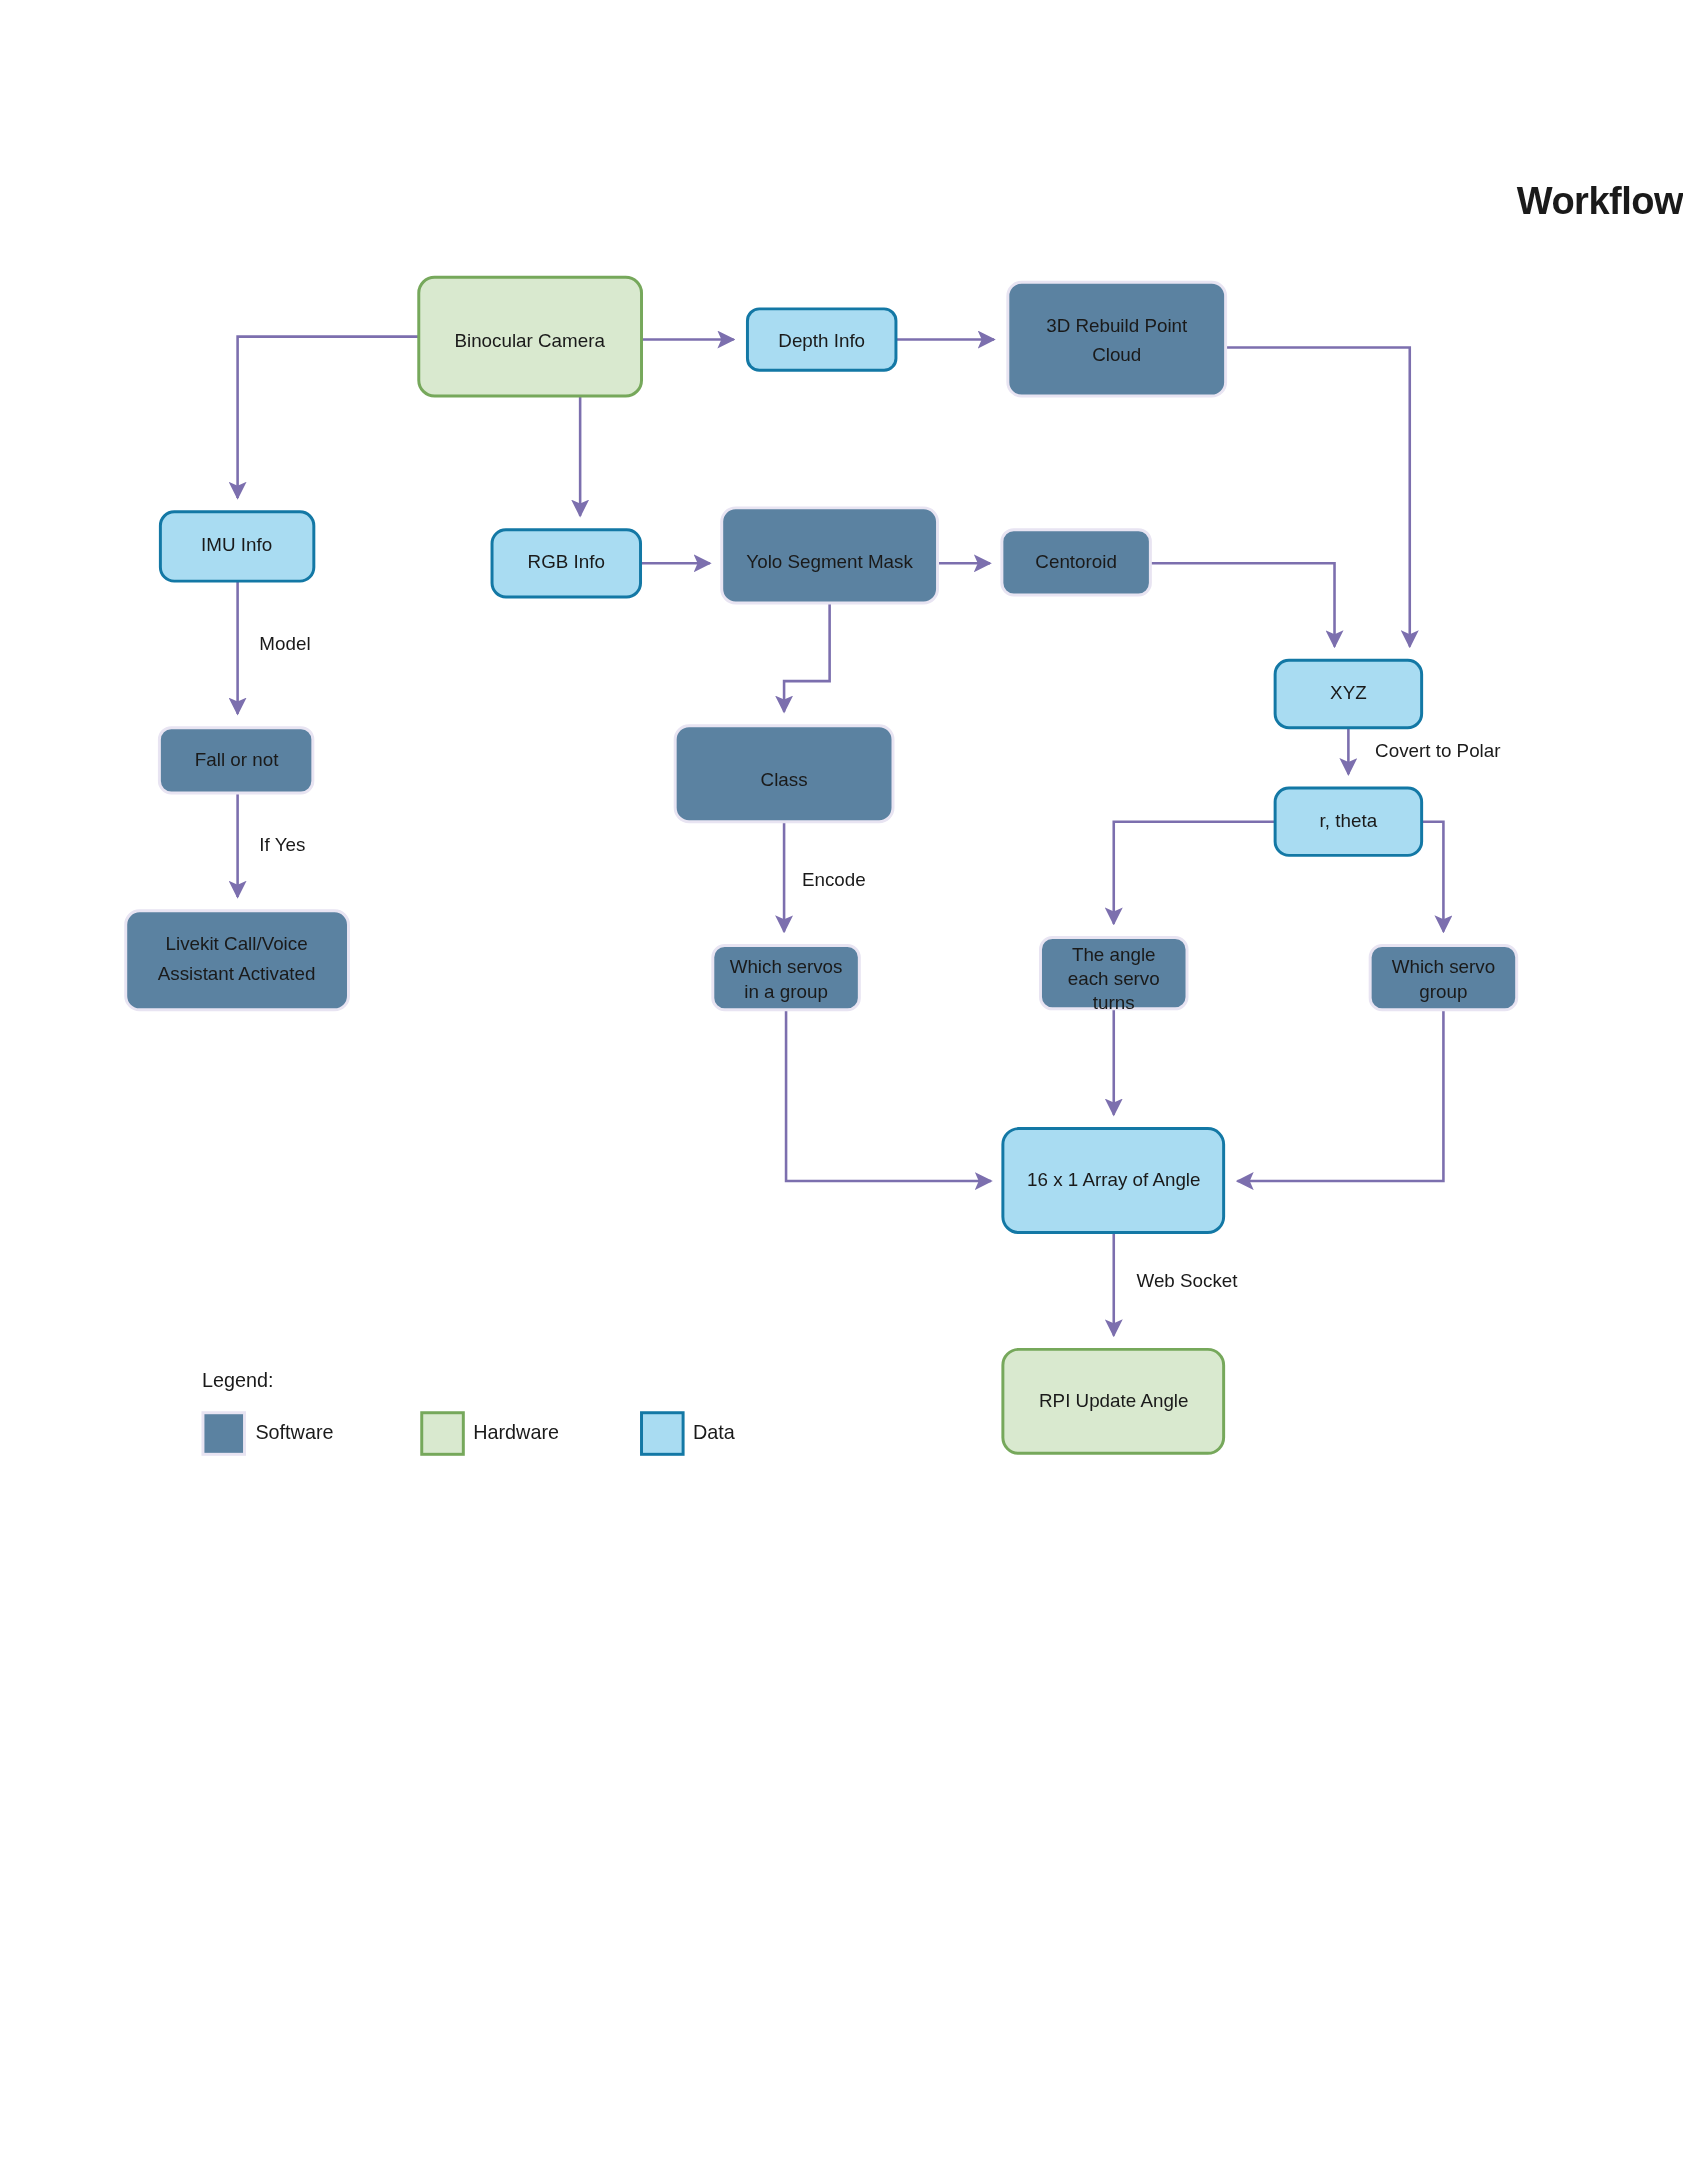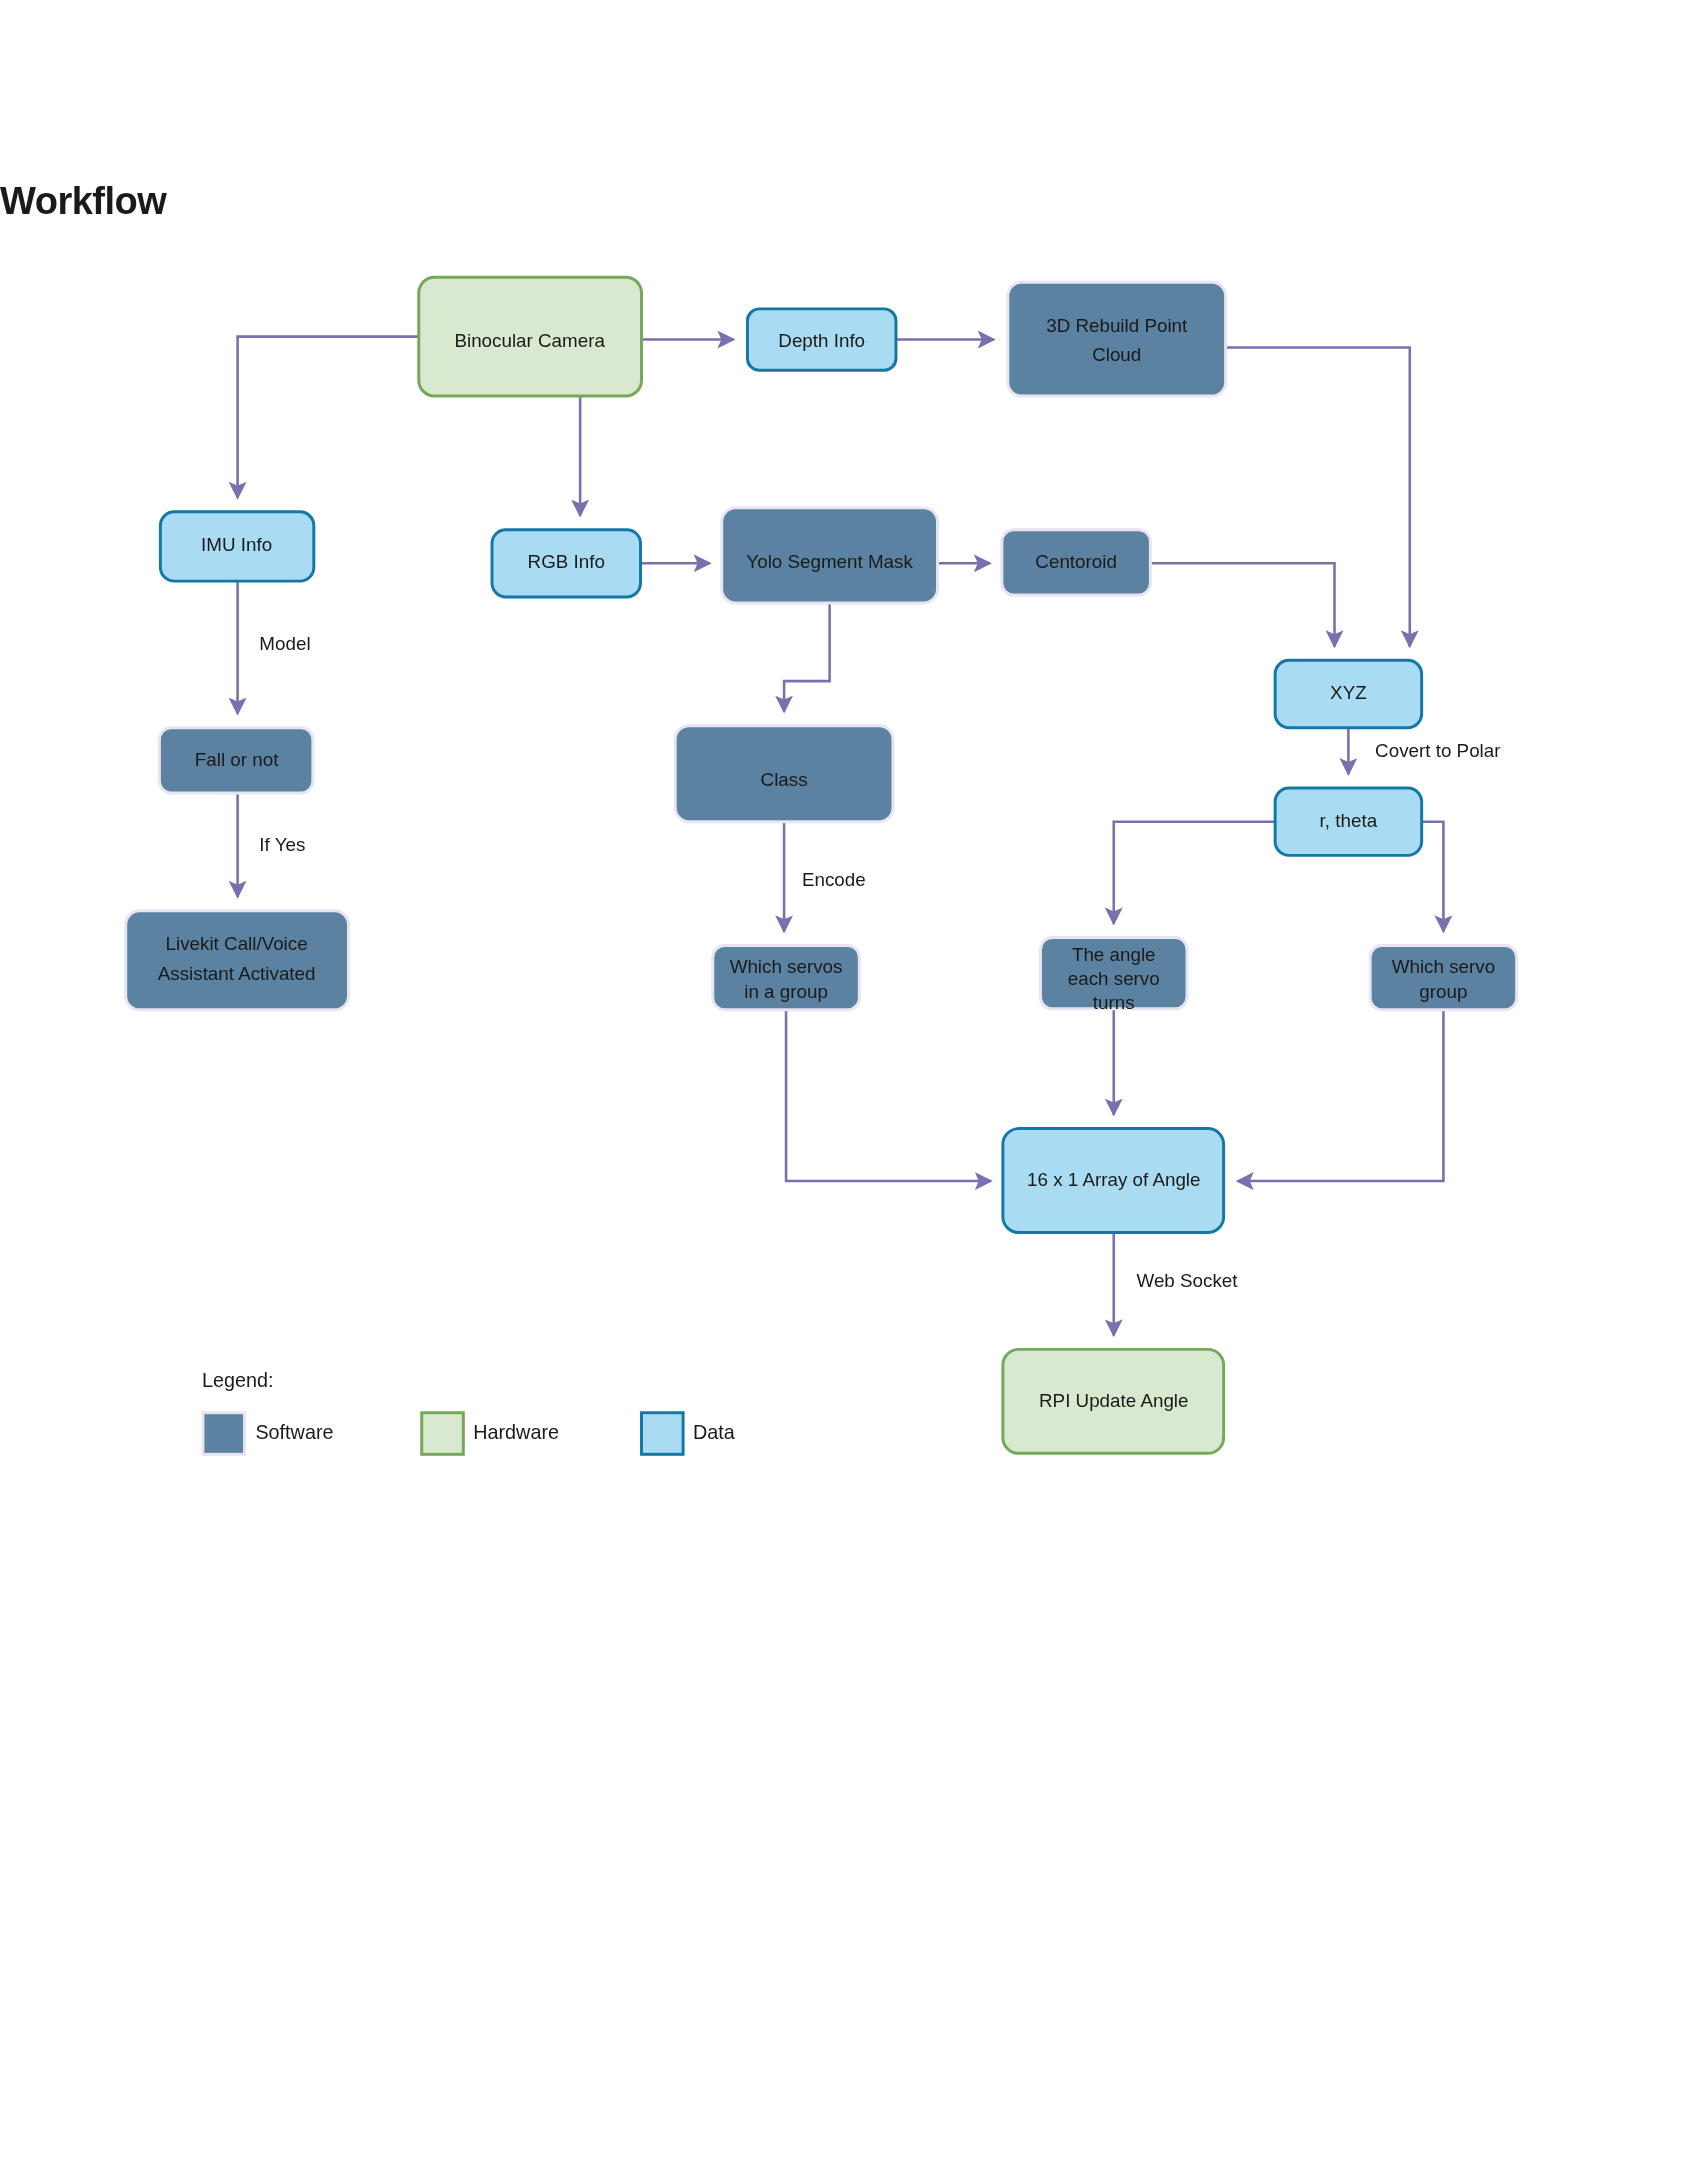--- a/index.html
+++ b/index.html
@@ -13,21 +13,21 @@
     height: 2178px;
     background: #ffffff;
     font-family: "Liberation Sans", sans-serif;
     overflow: hidden;
   }
   #diagram-title {
     position: absolute;
     left: 0;
     top: 180px;
     width: 1683px;
-    text-align: left;
+    text-align: right;
     font-size: 38px;
     font-weight: bold;
     color: #1a1a1a;
     letter-spacing: -0.5px;
   }
   svg#flow {
     position: absolute;
     left: 0;
     top: 0;
     width: 1683px;

